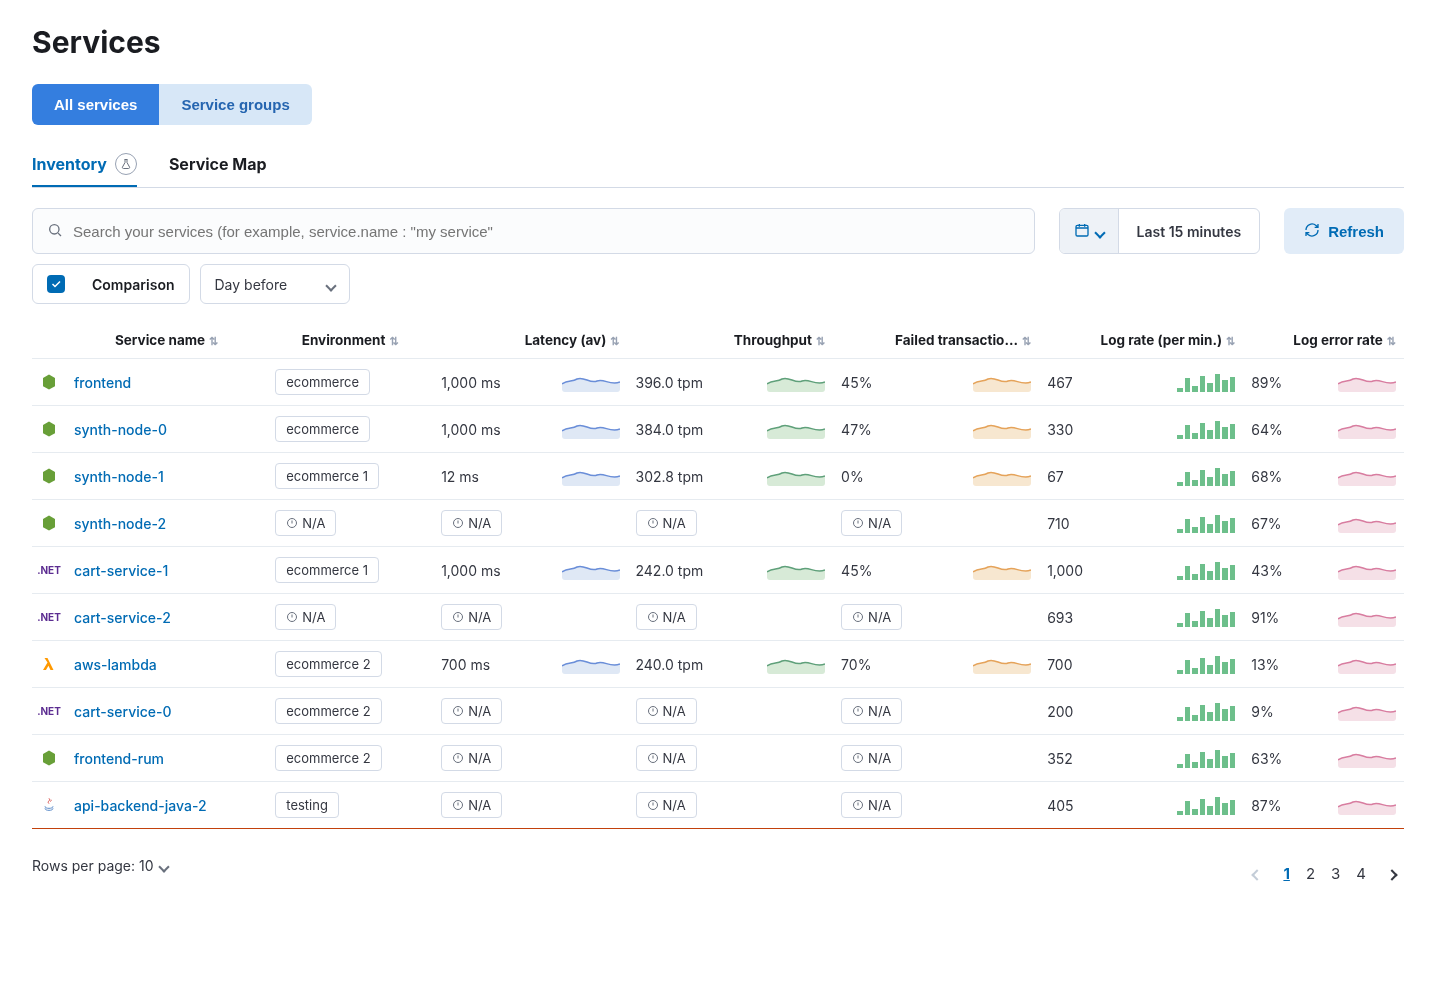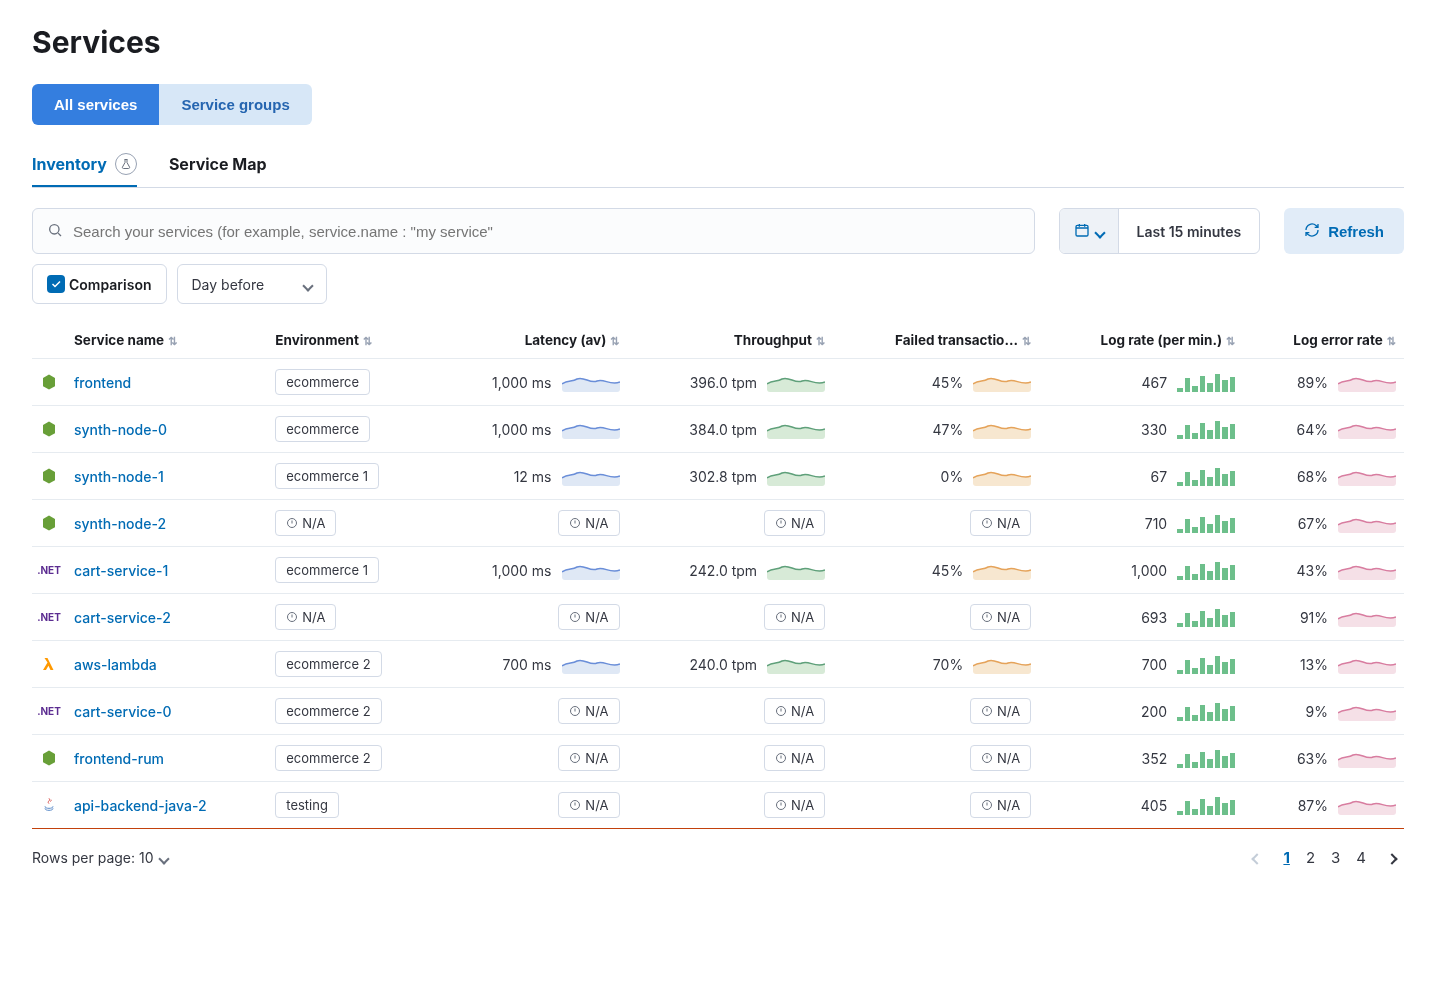--- a/index.html
+++ b/index.html
@@ -34,49 +34,49 @@
 
 .filter-row { display:flex; gap:24px; margin-bottom:10px; }
 .search-box { flex:1; border:1px solid #d3dae6; border-radius:6px; display:flex; align-items:center; padding:0 14px; height:46px; background:#fbfcfd;}
 .search-box input { border:none; outline:none; flex:1; font-size:15px; color:#69707d; background:transparent;}
 .date-picker { display:flex; border:1px solid #d3dae6; border-radius:6px; overflow:hidden; height:46px;}
 .date-icon-part { background:#eef2f7; padding:0 14px; display:flex; align-items:center; gap:6px; color:#006bb4; border-right:1px solid #d3dae6; cursor:pointer;}
 .date-text-part { padding:0 18px; display:flex; align-items:center; font-weight:600; color:#343741; cursor:pointer;}
 .refresh-btn { background:#e1ecf8; border:none; border-radius:6px; height:46px; padding:0 20px; display:flex; align-items:center; gap:8px; color:#006bb4; font-weight:600; font-size:15px; cursor:pointer;}
 
 .filter-row2 { display:flex; gap:10px; margin-bottom:18px;}
-.comp-check { border:1px solid #d3dae6; border-radius:6px; padding:0 14px; height:40px; display:flex; align-items:center; gap:4px;}
+.comp-check { border:1px solid #d3dae6; border-radius:6px; padding:0 14px; height:40px; display:flex; align-items:center; gap:27px;}
 .checkbox-on { width:18px; height:18px; background:#006bb4; border-radius:4px; display:flex; align-items:center; justify-content:center; color:#fff;}
 .comp-drop { border:1px solid #d3dae6; border-radius:6px; padding:0 14px; height:40px; display:flex; align-items:center; gap:40px; cursor:pointer; color:#343741;}
 
 table { width:100%; border-collapse:collapse; }
-th { text-align:left; font-size:13.5px; font-weight:700; padding:10px 8px; white-space:nowrap;}
+th { text-align:center; font-size:13.5px; font-weight:700; padding:10px 8px; white-space:nowrap;}
 th.r { text-align:right;}
 th .sort { color:#98a2b3; margin-left:4px; font-size:11px;}
 tbody tr { border-top:1px solid #e6ebf0;}
 tbody tr:last-child { border-bottom:1px solid #c2410c;}
 td { padding:10px 8px; vertical-align:middle; font-size:14px;}
 td.r { text-align:right;}
 .svc-link { color:#006bb4; font-weight:500; cursor:pointer;}
 .ico { width:18px; height:18px; display:flex; align-items:center; justify-content:center; font-size:13px;}
 .ico.node { color:#689f38;}
 .ico.dotnet { color:#5c2d91; font-size:10px; font-weight:700;}
 .ico.lambda { color:#ff9900;}
 .ico.java { color:#d9534f;}
 .badge { display:inline-block; border:1px solid #d3dae6; border-radius:4px; padding:4px 10px; font-size:13px; color:#343741; background:#fff;}
 .na-badge { display:inline-flex; align-items:center; gap:4px; border:1px solid #d3dae6; border-radius:4px; padding:4px 10px; font-size:13px; color:#343741;}
-.metric-cell { display:flex; align-items:center; justify-content:flex-end; gap:10px;}
+.metric-cell { display:flex; align-items:center; justify-content:space-between; gap:10px;}
 .metric-val { text-align:right; color:#343741;}
 .spark { width:58px; height:20px; border-radius:3px; display:block;}
 .bars { width:58px; height:20px; display:flex; align-items:flex-end; gap:2px;}
 .bars div { flex:1; background:#6dbf8b; }
 
 .table-footer { display:flex; justify-content:space-between; align-items:center; margin-top:16px;}
 .rows-per { display:flex; align-items:center; gap:6px; color:#343741; cursor:pointer; font-size:14px;}
-.pager { display:flex; align-items:center; gap:6px;}
+.pager { display:flex; align-items:center; gap:6px;margin-top:16px;}
 .page-num { padding:4px 8px; cursor:pointer; color:#343741; font-size:15px;}
 .page-num.active { color:#006bb4; font-weight:700; text-decoration:underline;}
 .page-nav { padding:4px 8px; cursor:pointer; color:#343741;}
 .page-nav.disabled { color:#c4cdd8; cursor:default;}
 
 .chev::after{content:"";display:inline-block;border:solid currentColor;border-width:0 2px 2px 0;padding:3px;transform:rotate(45deg);margin-top:-3px;}
 .chev-l::after{content:"";display:inline-block;border:solid currentColor;border-width:0 2px 2px 0;padding:3px;transform:rotate(135deg);}
 .chev-r::after{content:"";display:inline-block;border:solid currentColor;border-width:0 2px 2px 0;padding:3px;transform:rotate(-45deg);}
 </style>
 </head>

